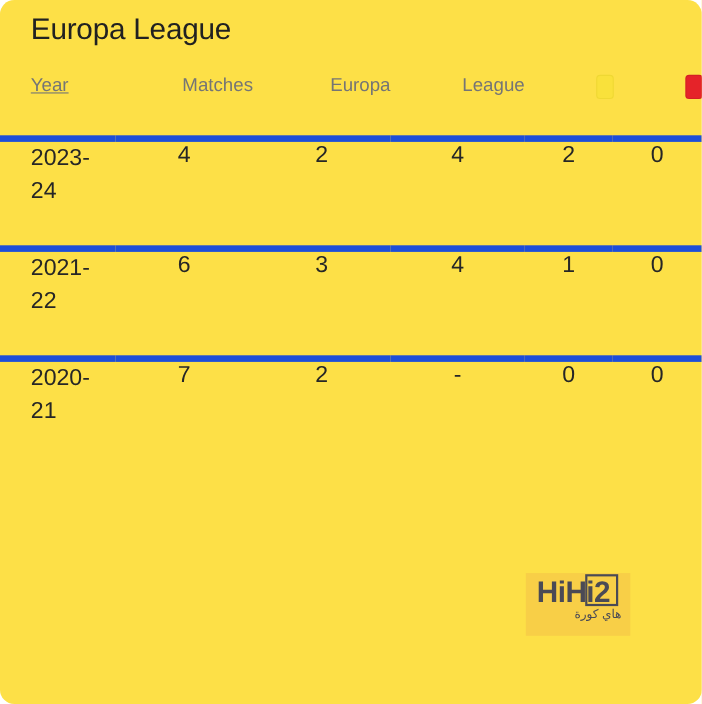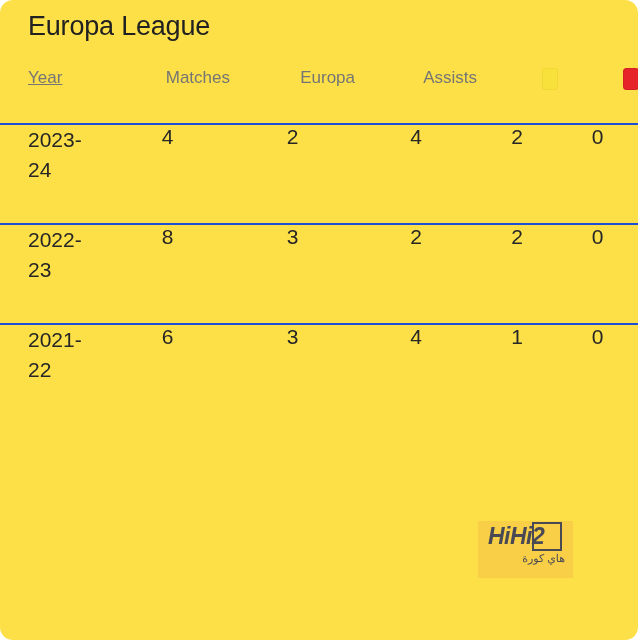--- a/index.html
+++ b/index.html
@@ -90,21 +90,21 @@
     box-shadow: 0 0 0 1px #EFD833;
   }
   .card-red {
     background: #E52329;
     box-shadow: 0 0 0 1px #D41F25;
   }
 
   tbody tr td {
     height: 100px;
     box-sizing: border-box;
-    border-top: 2px solid #1d4ed8;
+    border-top: 6px solid #1d4ed8;
     font-size: 21px;
     font-weight: 400;
     color: #262626;
     text-align: center;
     padding-top: 22px;
   }
 
   tbody tr td.cell-year {
     text-align: left;
     padding-left: 28px;
@@ -121,26 +121,25 @@
     width: 95px;
     height: 57px;
     background: #F8CF47;
     overflow: hidden;
     z-index: 20;
   }
   .wm-main {
     position: absolute;
     left: 10px;
     top: 2px;
-    font-size: 23px;
+    font-size: 27px;
     font-weight: 700;
     color: #4A4A55;
     letter-spacing: -0.5px;
     white-space: nowrap;
-    font-style: italic;
   }
   .wm-box {
     position: absolute;
     left: 54px;
     top: 1px;
     width: 30px;
     height: 29px;
     border: 2px solid #4A4A55;
     box-sizing: border-box;
   }
@@ -169,54 +168,54 @@
       <col class="col-goals">
       <col class="col-assists">
       <col class="col-yellow">
       <col class="col-red">
     </colgroup>
     <thead>
       <tr>
         <th class="head-year">Year</th>
         <th>Matches</th>
         <th>Europa</th>
-        <th>Assists</th>
+        <th>League</th>
         <th>
           <span class="card-icon card-yellow"></span>
         </th>
         <th>
           <span class="card-icon card-red"></span>
         </th>
       </tr>
     </thead>
     <tbody>
       <tr>
         <td class="cell-year">2023-24</td>
         <td>4</td>
         <td>2</td>
         <td>4</td>
         <td>2</td>
         <td>0</td>
       </tr>
       <tr>
-        <td class="cell-year">2022-23</td>
-        <td>8</td>
-        <td>3</td>
-        <td>2</td>
-        <td>2</td>
-        <td>0</td>
-      </tr>
-      <tr>
         <td class="cell-year">2021-22</td>
         <td>6</td>
         <td>3</td>
         <td>4</td>
         <td>1</td>
         <td>0</td>
       </tr>
+      <tr>
+        <td class="cell-year">2020-21</td>
+        <td>7</td>
+        <td>2</td>
+        <td>-</td>
+        <td>0</td>
+        <td>0</td>
+      </tr>
     </tbody>
   </table>
 
   <div class="watermark">
     <div class="wm-main">HiHi2</div>
     <div class="wm-box"></div>
     <div class="wm-sub">هاي كورة</div>
   </div>
 
 </div>

